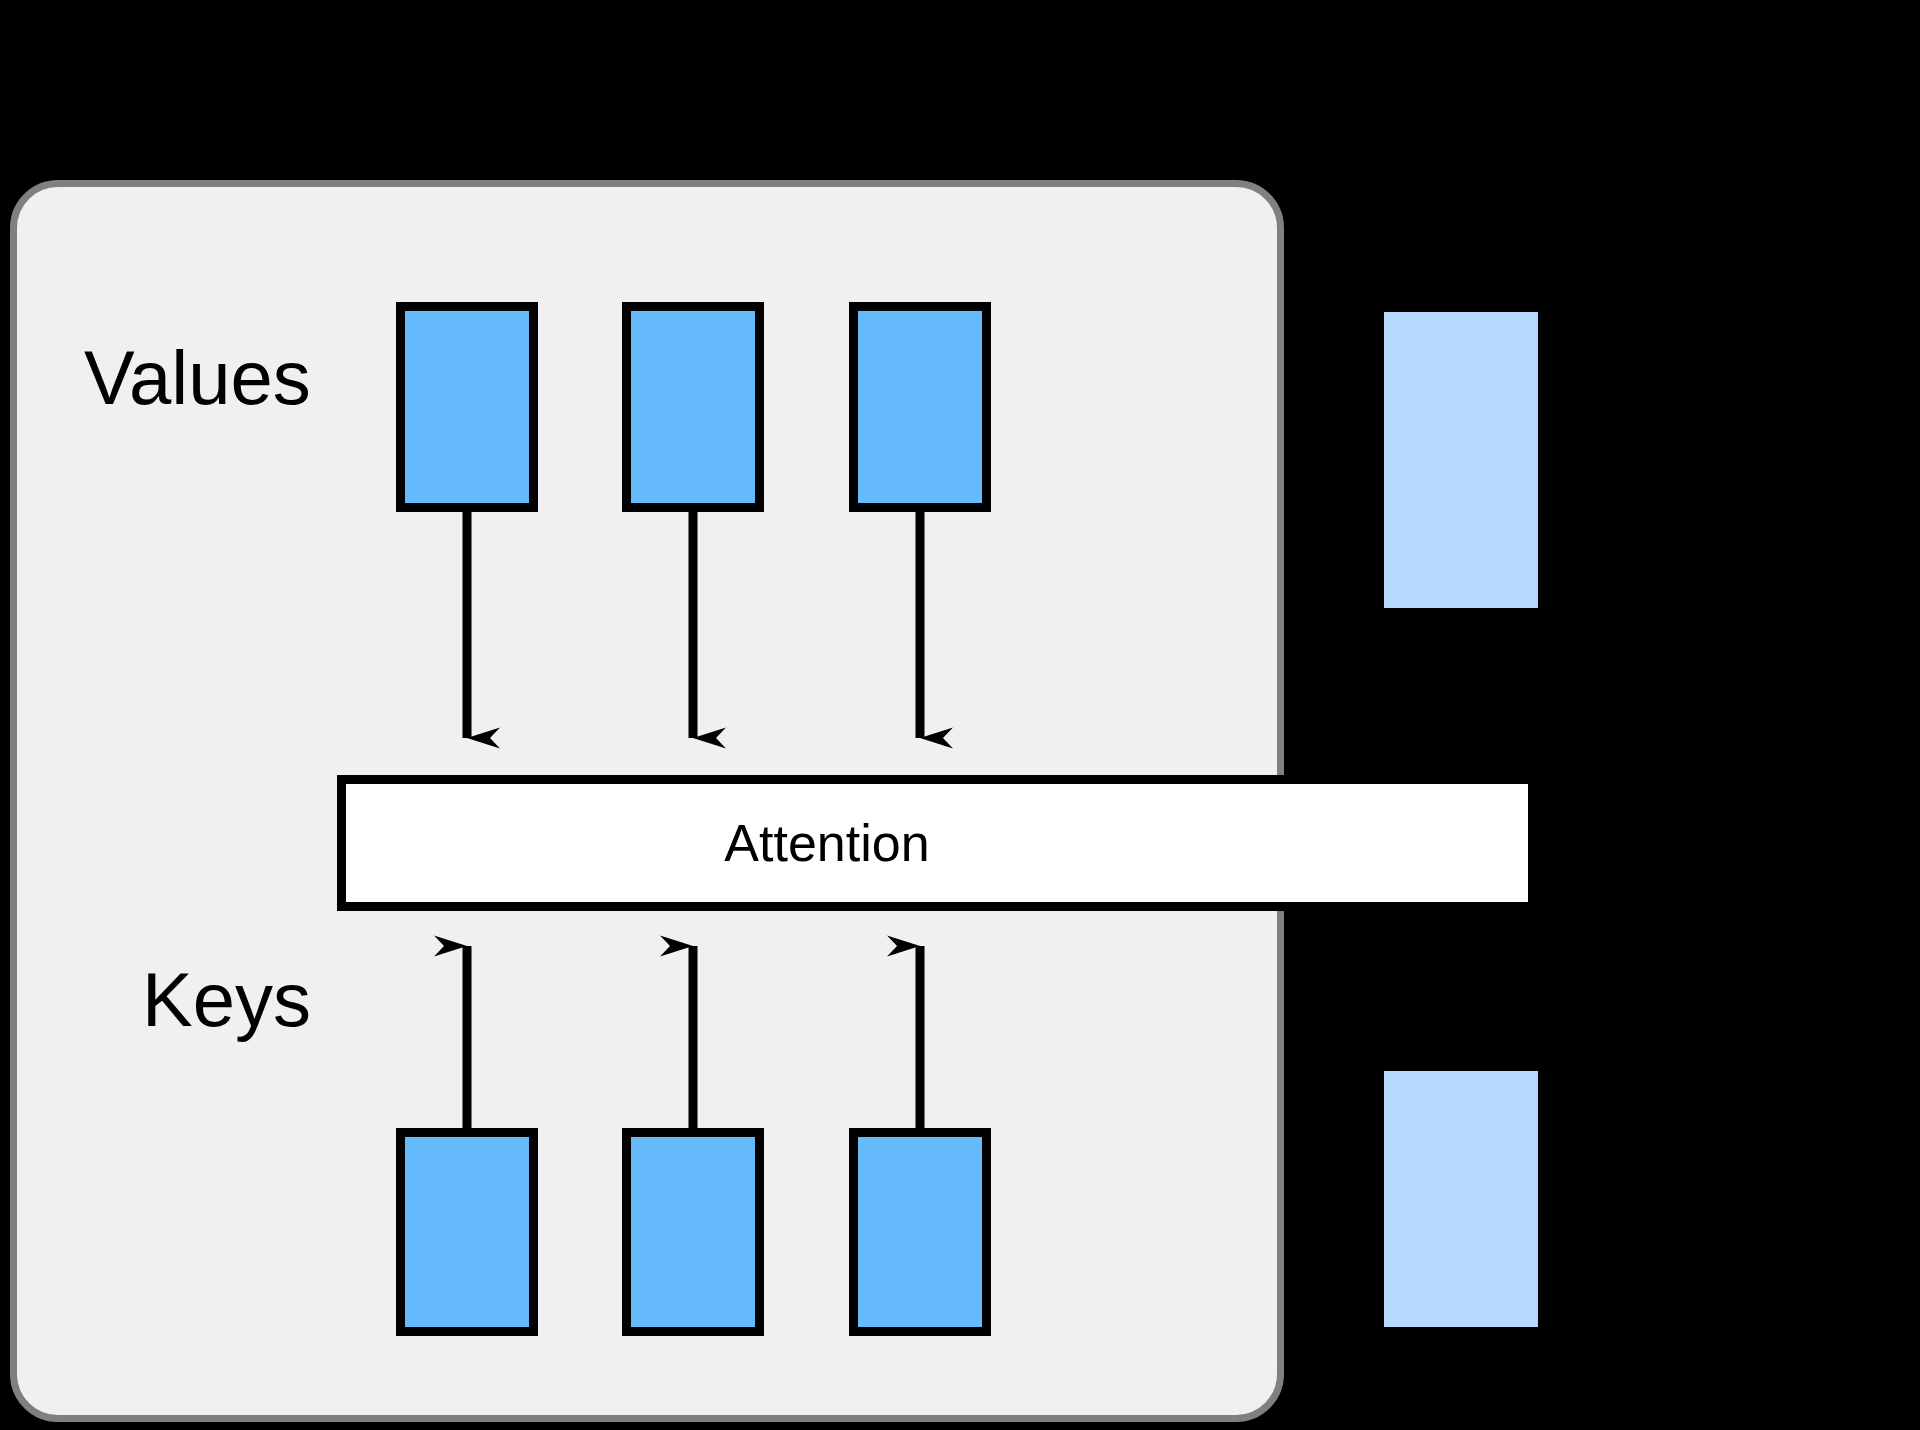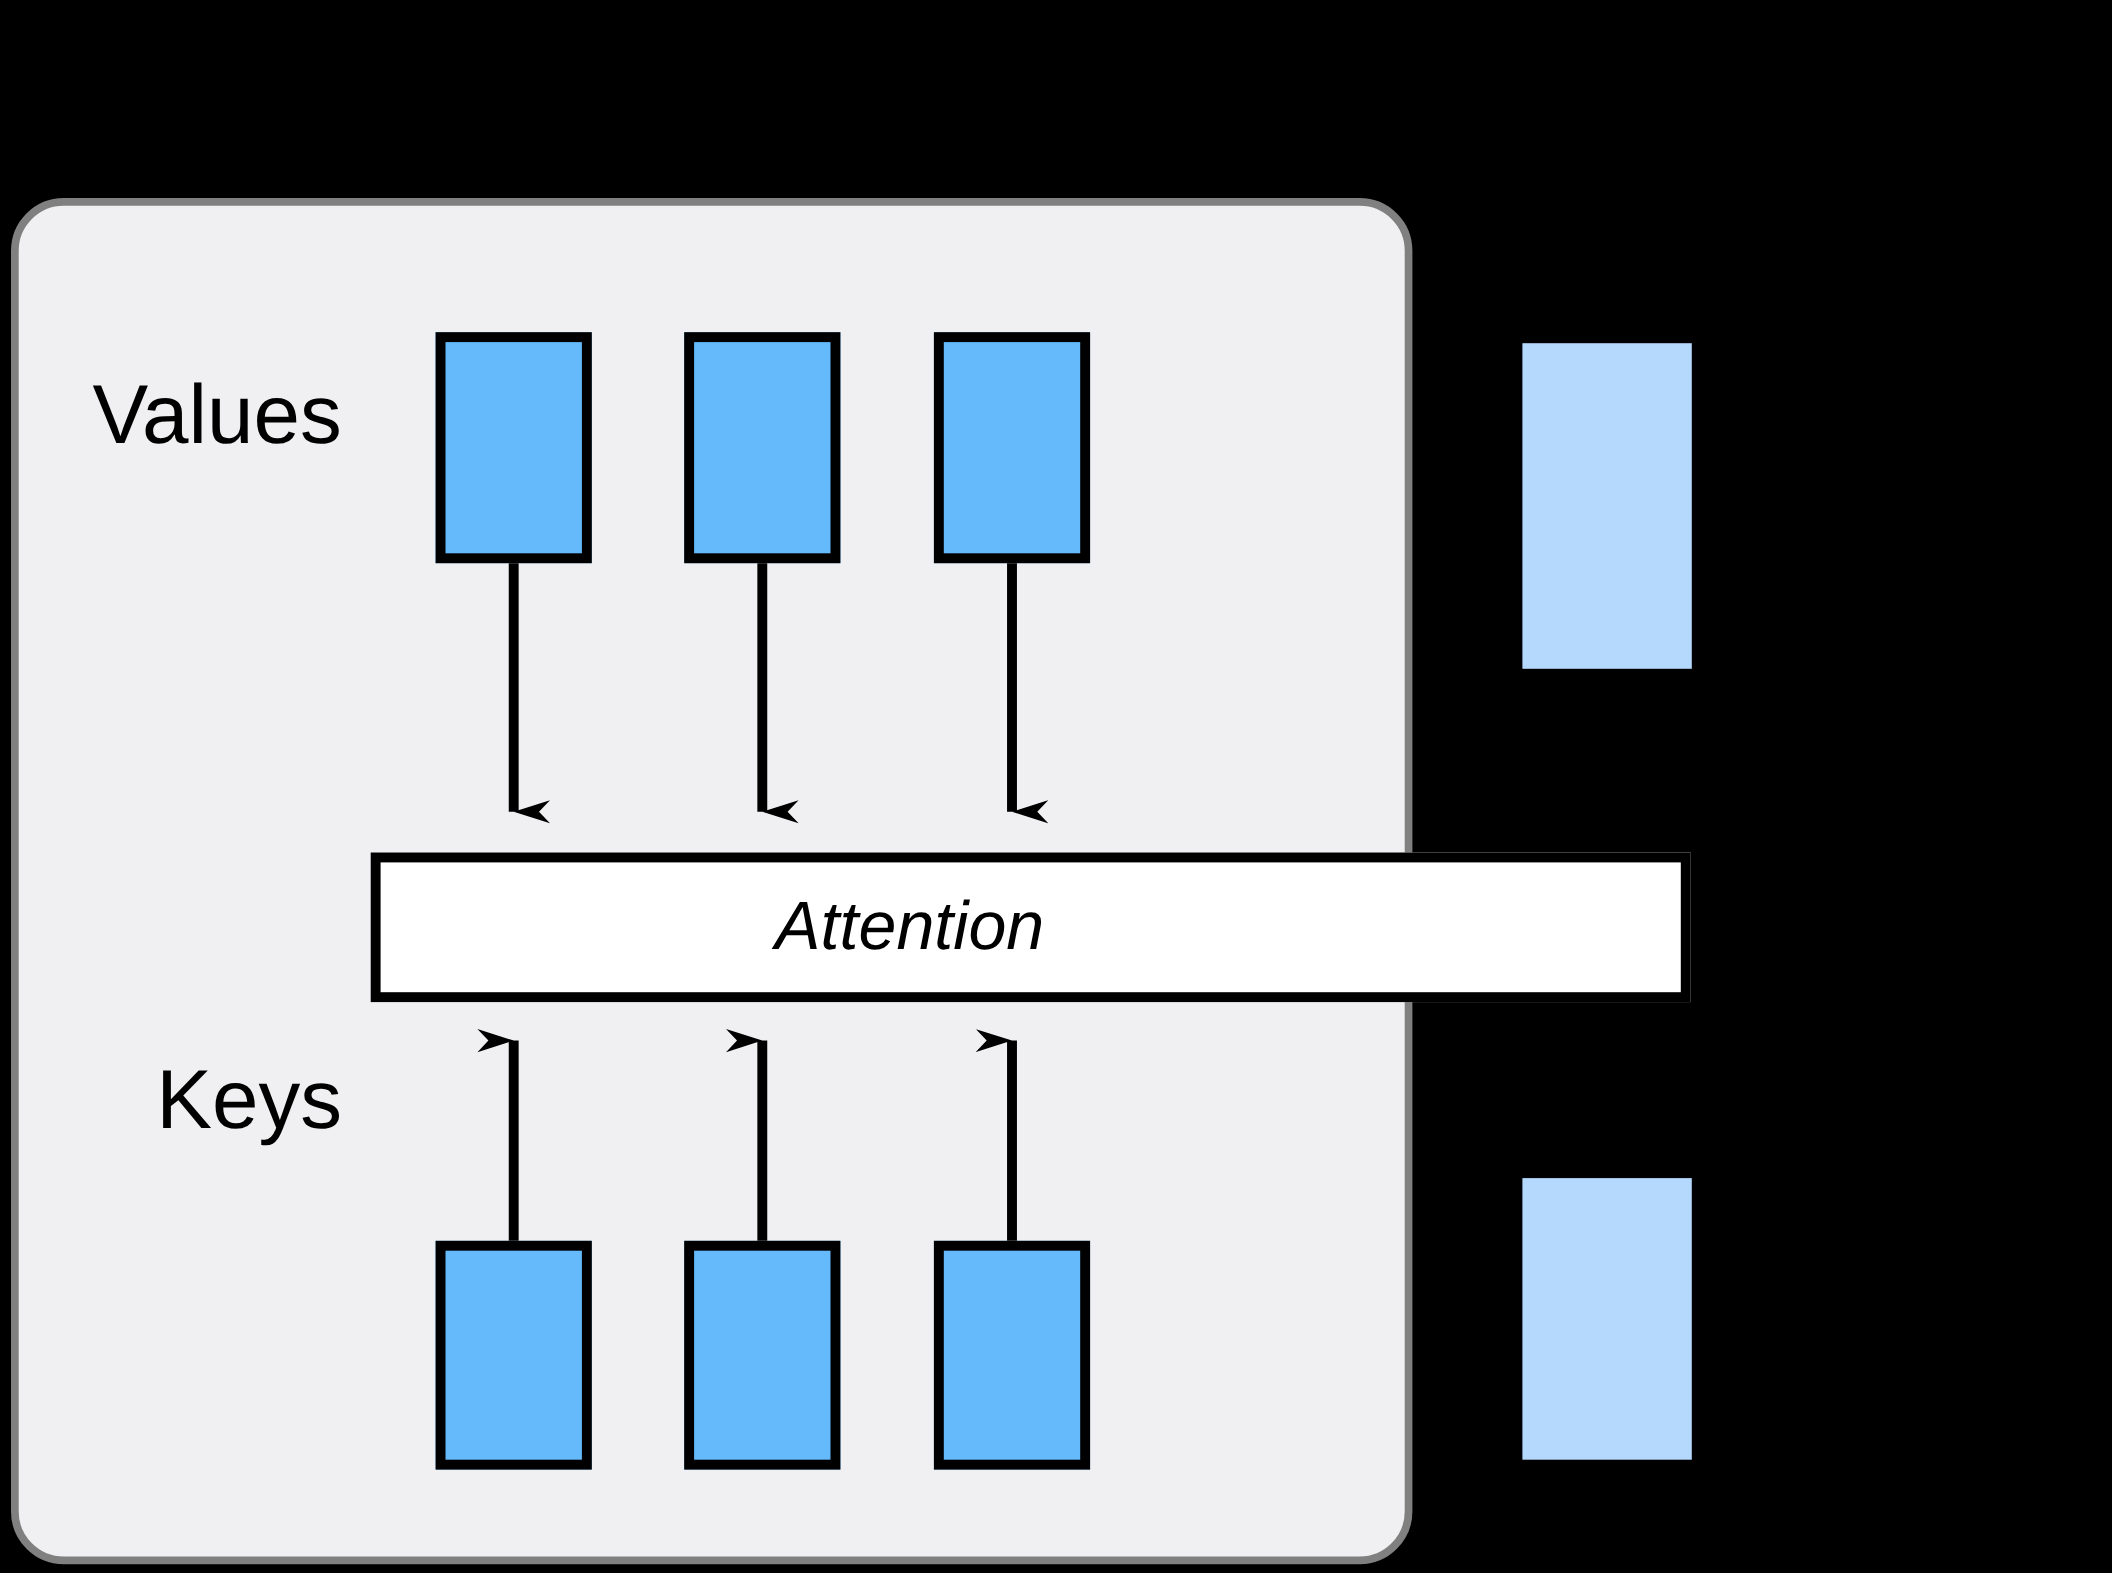--- a/index.html
+++ b/index.html
@@ -86,27 +86,26 @@
     height: 136px;
     background: #ffffff;
     border: 9px solid #000000;
     box-sizing: border-box;
     display: flex;
     align-items: center;
     justify-content: center;
   }
   .attention-label {
     color: #000000;
-    font-size: 62px;
+    font-size: 52px;
     font-family: "Liberation Sans", sans-serif;
     line-height: 1;
     white-space: nowrap;
     
     transform: translateX(-110px);
-    font-style: italic;
   }
 
   
   .arrow-layer {
     position: absolute;
     left: 0;
     top: 0;
     width: 1920px;
     height: 1430px;
     pointer-events: none;

